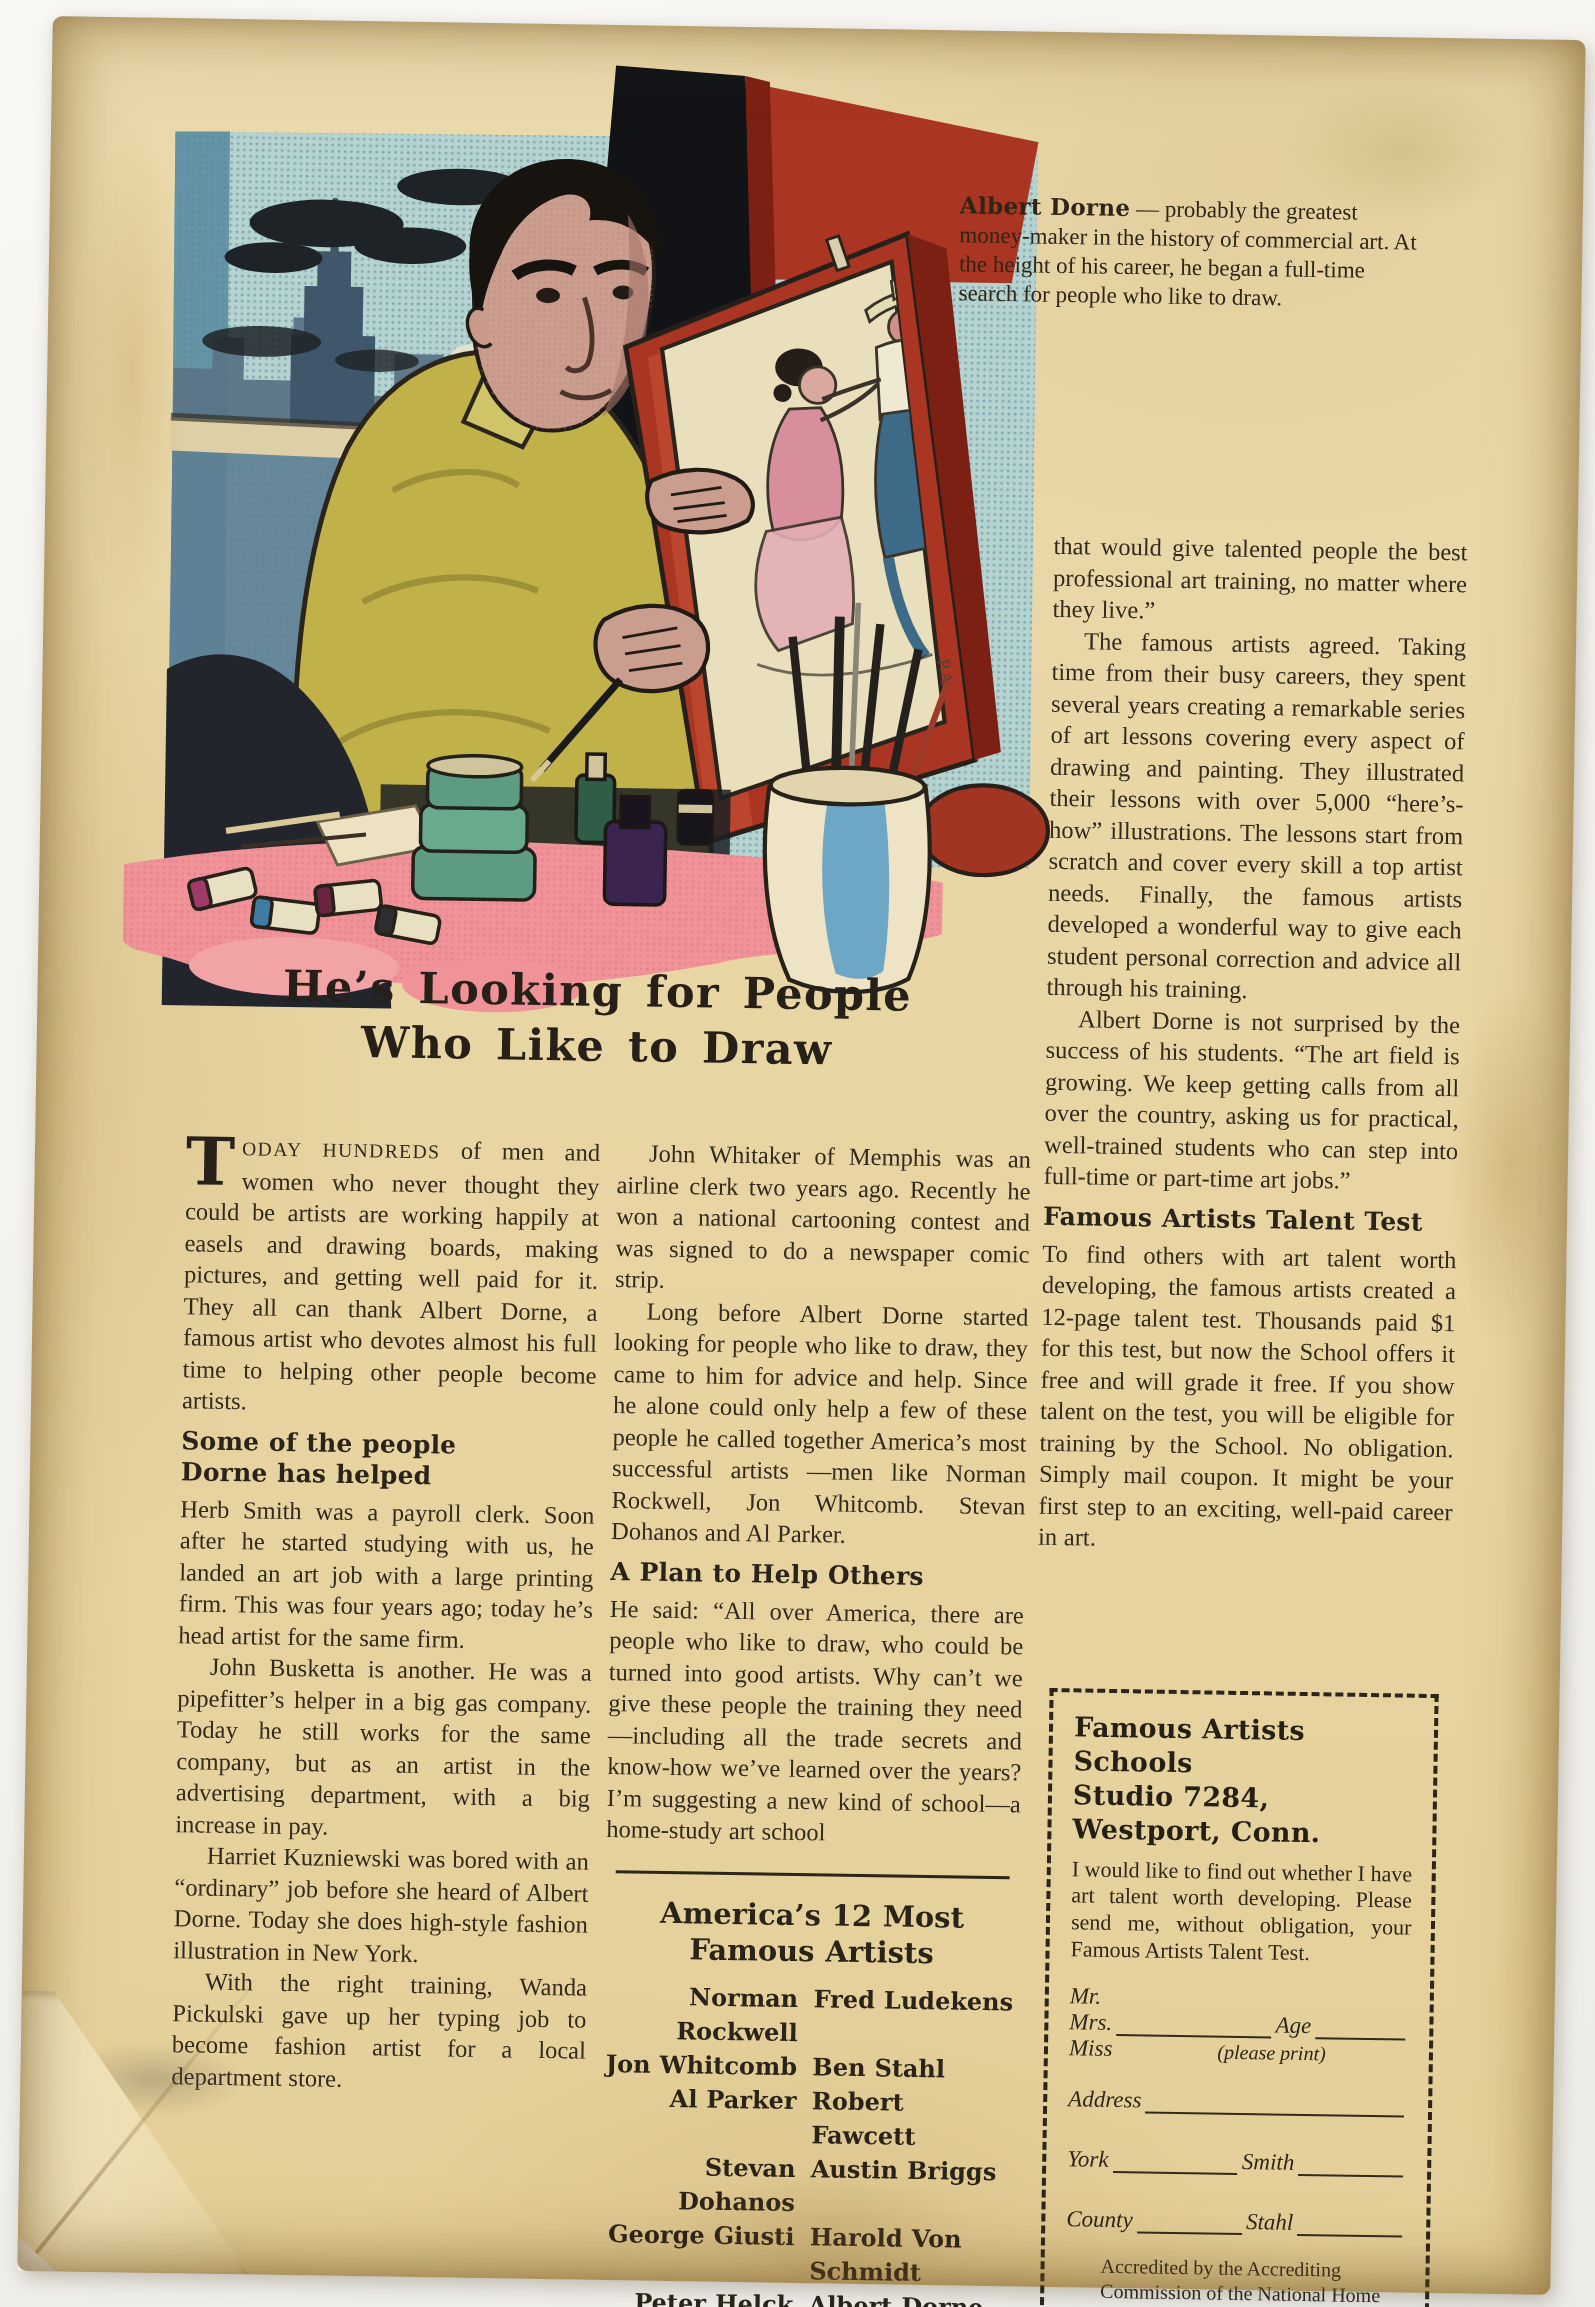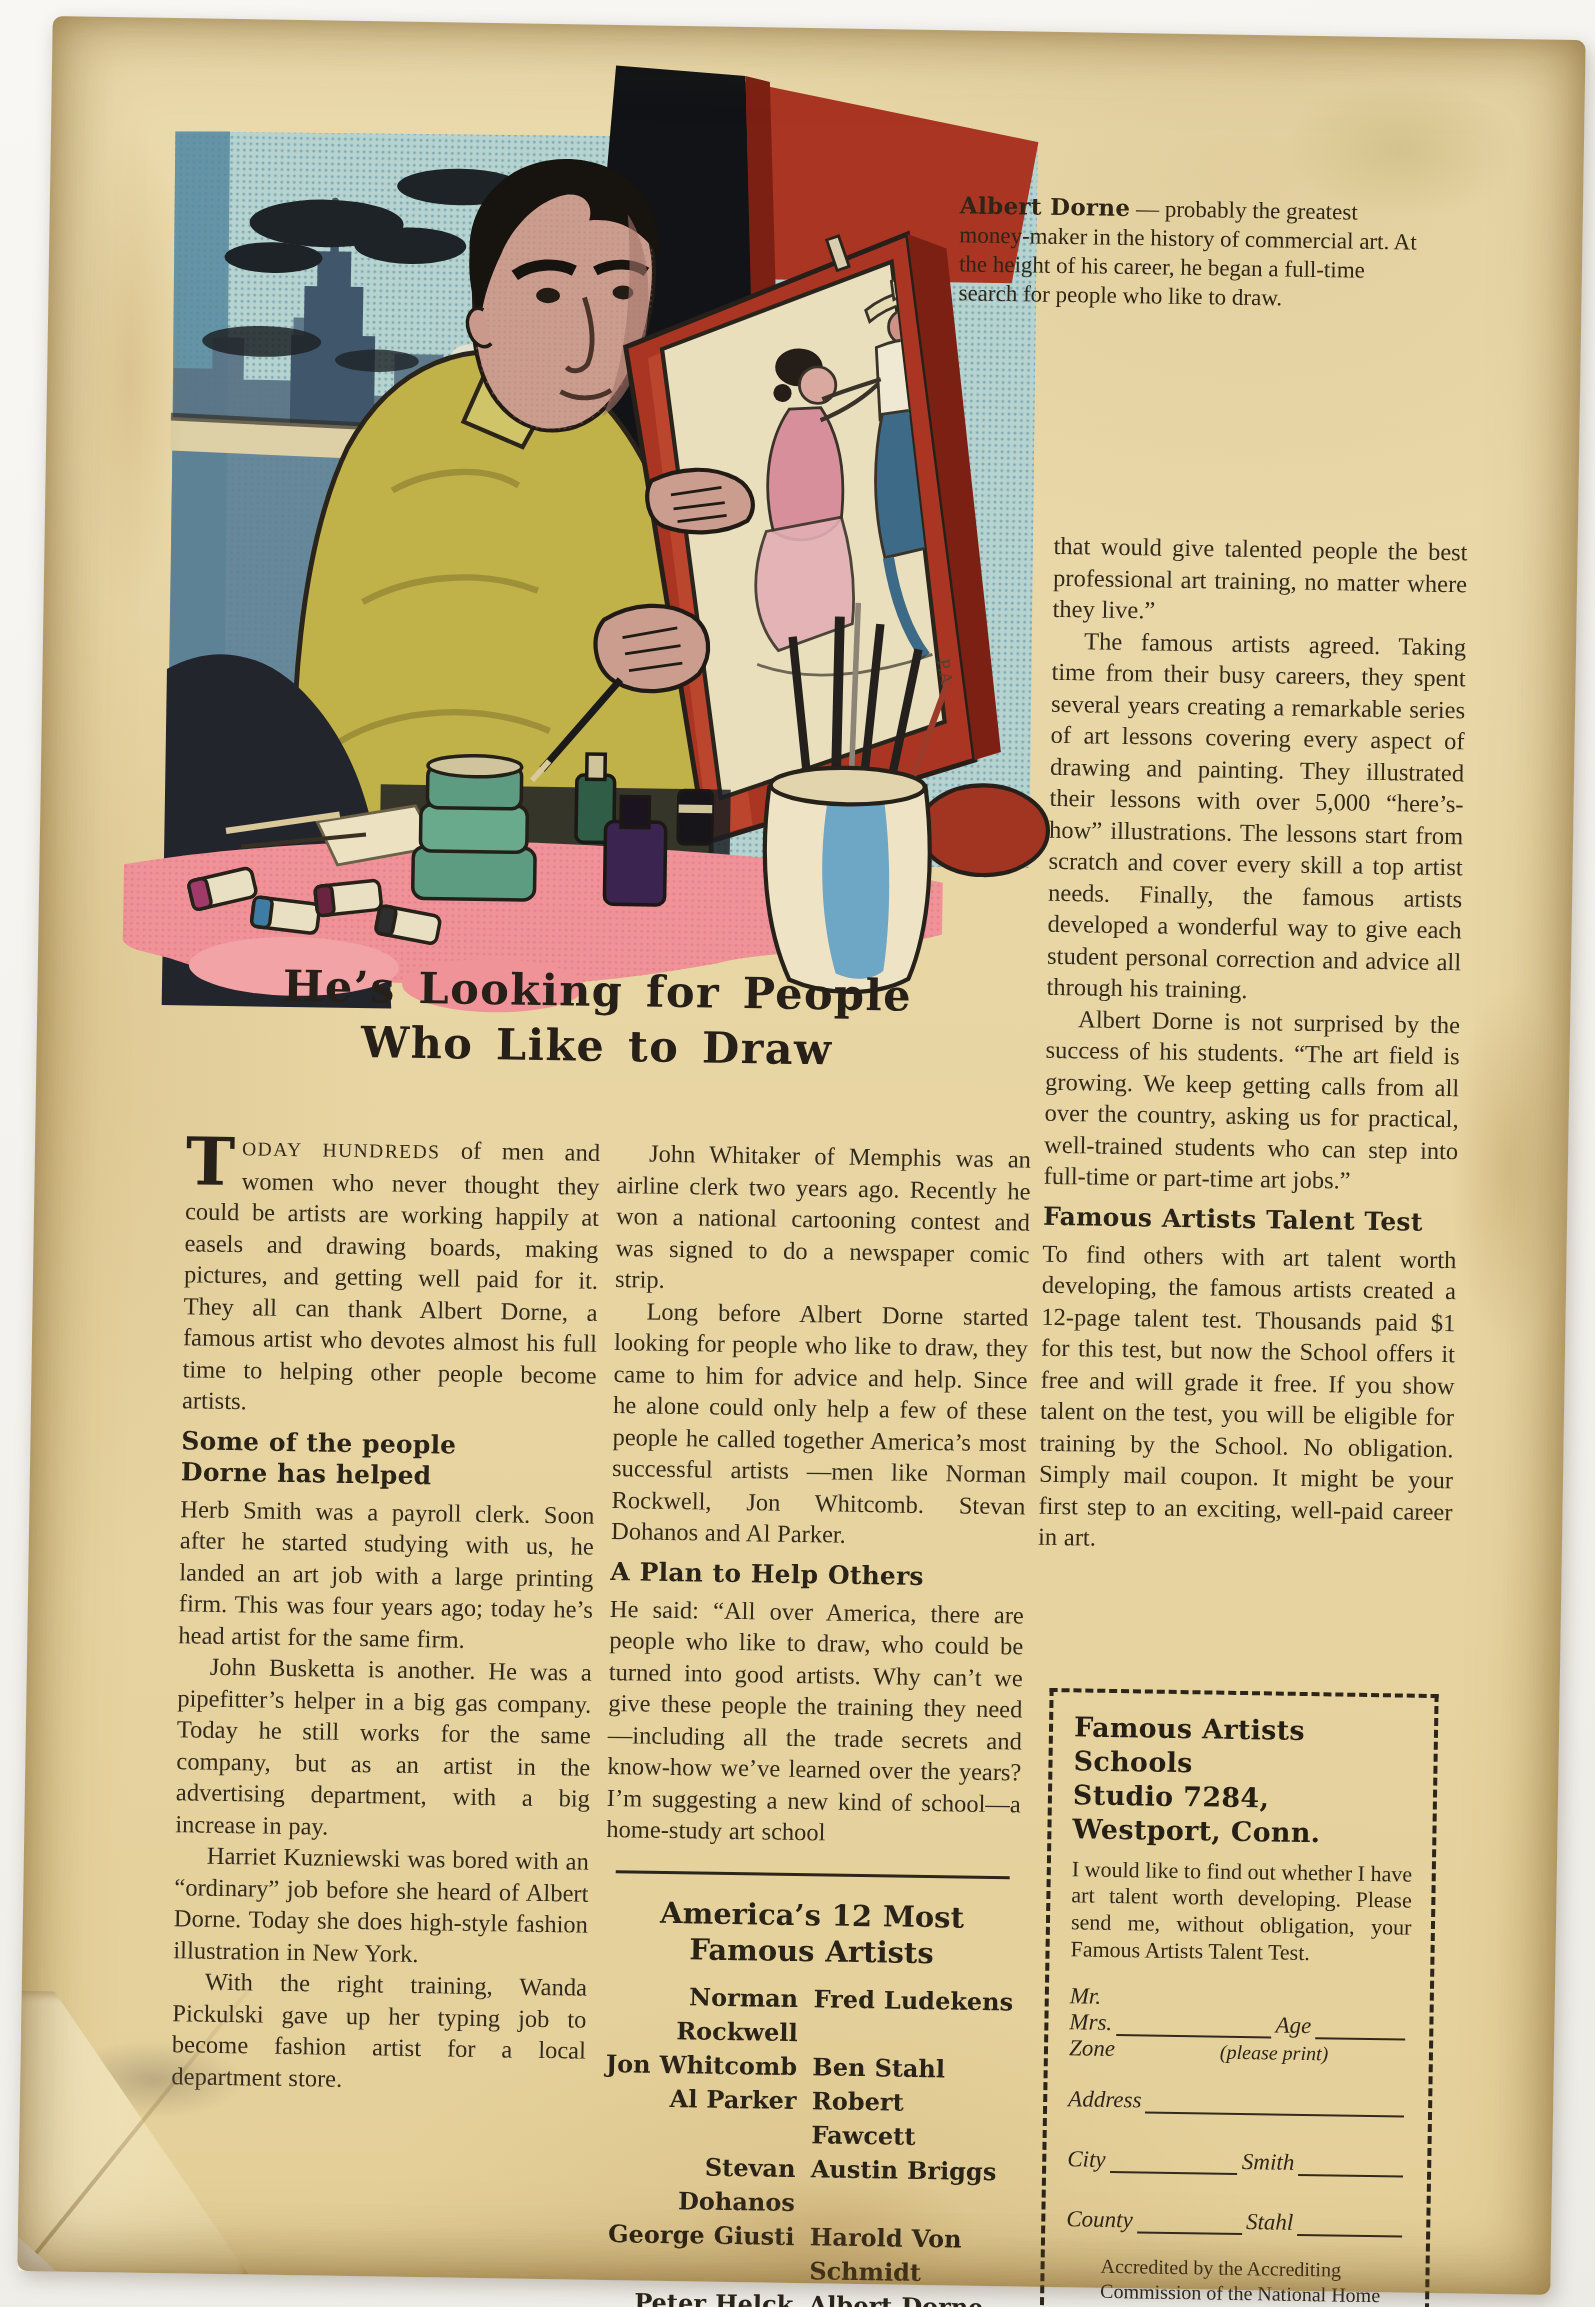--- a/index.html
+++ b/index.html
@@ -388,29 +388,29 @@
       <div class="c-row">
         <span class="c-lab">Mr.</span>
       </div>
       <div class="c-row">
         <span class="c-lab">Mrs.</span>
         <span class="c-line"></span>
         <span class="c-lab">Age</span>
         <span class="c-line short"></span>
       </div>
       <div class="c-row">
-        <span class="c-lab">Zone</span>
+        <span class="c-lab">Miss</span>
         <span class="c-note">(please print)</span>
       </div>
       <div class="c-row" style="margin-top:25px;">
         <span class="c-lab">Address</span>
         <span class="c-line"></span>
       </div>
       <div class="c-row" style="margin-top:34px;">
-        <span class="c-lab">City</span>
+        <span class="c-lab">York</span>
         <span class="c-line"></span>
         <span class="c-lab">Smith</span>
         <span class="c-line mid"></span>
       </div>
       <div class="c-row" style="margin-top:34px;">
         <span class="c-lab">County</span>
         <span class="c-line"></span>
         <span class="c-lab">Stahl</span>
         <span class="c-line mid"></span>
       </div>

